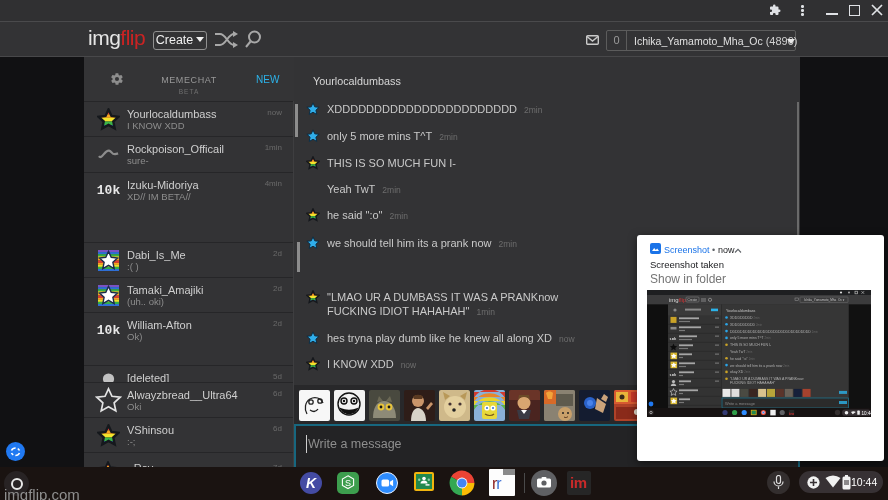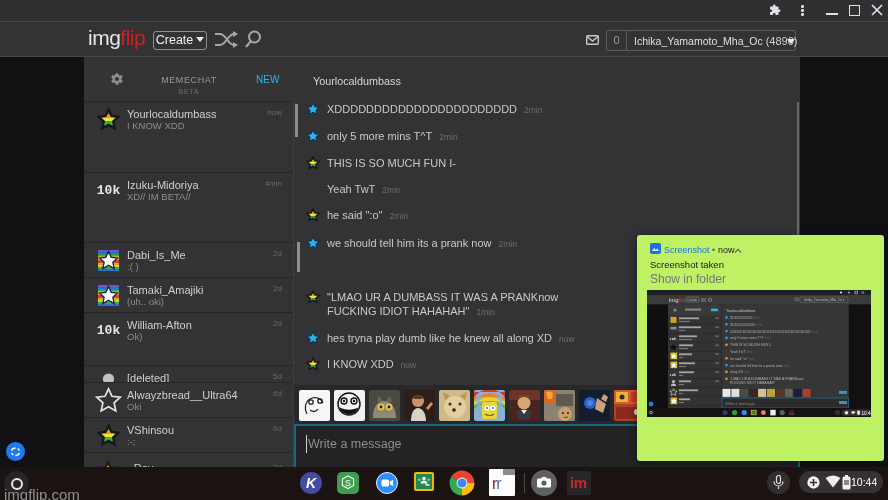--- a/index.html
+++ b/index.html
@@ -29,21 +29,21 @@
 .msg .txt{position:absolute;left:33px;top:2px;font-size:11px;color:#c9c9c9;white-space:nowrap}
 .msg .tm{font-size:8.5px;color:#6d6d6d;margin-left:7px}
 
 #emojirow{position:absolute;left:0px;top:333px;width:506px;height:44px}
 .thumb{position:absolute;top:0;width:31px;height:31px;border-radius:2px;overflow:hidden}
 
 #inputbox{position:absolute;left:0px;top:367px;width:502px;height:41px;background:#232325;border:2px solid #17677f}
 #inputbox .ph{position:absolute;left:12px;top:11px;font-size:12.5px;color:#8e8e8e}
 #inputbox .caret{position:absolute;left:10px;top:9px;width:1px;height:18px;background:#cfcfcf}
 
-#notif{position:absolute;left:637px;top:235px;width:247px;height:226px;background:#bef264;border-radius:3px;box-shadow:0 2px 8px rgba(0,0,0,.5)}
+#notif{position:absolute;left:637px;top:235px;width:247px;height:226px;background:#ffffff;border-radius:3px;box-shadow:0 2px 8px rgba(0,0,0,.5)}
 #notif .appname{position:absolute;left:27px;top:9.5px;font-size:9px;color:#1a73e8}
 #notif .meta{position:absolute;top:9.5px;font-size:9px;color:#444}
 #notif .t1{position:absolute;left:13px;top:24px;font-size:9.5px;color:#202124}
 #notif .t2{position:absolute;left:13px;top:37px;font-size:12px;color:#757575}
 #notif .shot{position:absolute;left:10px;top:55px;width:224px;height:127px;background:#2a2a2a}
 #notif .foot{position:absolute;left:0;top:193px;width:247px;height:32px;background:#eff0f2;border-top:1px solid #e3e3e3;border-radius:0 0 3px 3px}
 #notif .copy{position:absolute;left:17px;top:10px;font-size:8px;font-weight:bold;color:#1a73e8;letter-spacing:.2px}
 
 #shelf{position:absolute;left:0;top:467px;width:888px;height:33px;background:#1a1311}
 #tray{position:absolute;left:799px;top:471px;width:84px;height:22px;background:#373134;border-radius:11px}
@@ -138,20 +138,28 @@
     <div class="abs" style="left:0;top:31px;width:210px;text-align:center;font-size:6.5px;letter-spacing:1px;color:#6f6f6f">BETA</div>
     <div class="abs" style="left:172px;top:16.5px;font-size:10px;color:#2cb3ea">NEW</div>
   </div>
   <div class="srow" style="top:44px">
       <svg class="av" style="left:13px;top:6px;width:23px;height:23px" viewBox="0 0 24 24">
         <use href="#rbstar"></use>
       </svg>
     <div class="nm">Yourlocaldumbass</div>
       <div class="pv">I KNOW XDD</div>
       <div class="tm">now</div>
+    </div>
+  <div class="srow" style="top:79px">
+    <svg class="av" viewBox="0 0 24 24">
+        <path d="M3.5 13.5c2.5 3.5 5-5.5 9-5 3 .4 2 5 8 2.5" stroke="#8d8d8d" stroke-width="2" fill="none"></path>
+      </svg>
+    <div class="nm">Rockpoison_Officail</div>
+      <div class="pv">sure-</div>
+      <div class="tm">1min</div>
     </div>
   <div class="srow" style="top:115px">
     <div class="av" style="color:#e8e8e8;font-family:'Liberation Mono',monospace;font-weight:bold;font-size:13px;line-height:27px;text-align:center">10k</div>
     <div class="nm">Izuku-Midoriya</div>
       <div class="pv">XD// IM BETA//</div>
       <div class="tm">4min</div>
     </div>
   <div class="srow" style="top:185px">
     <svg class="av" style="left:14px;top:7px;width:21px;height:21px" viewBox="0 0 24 24">
         <use href="#mirrorbow"></use>

